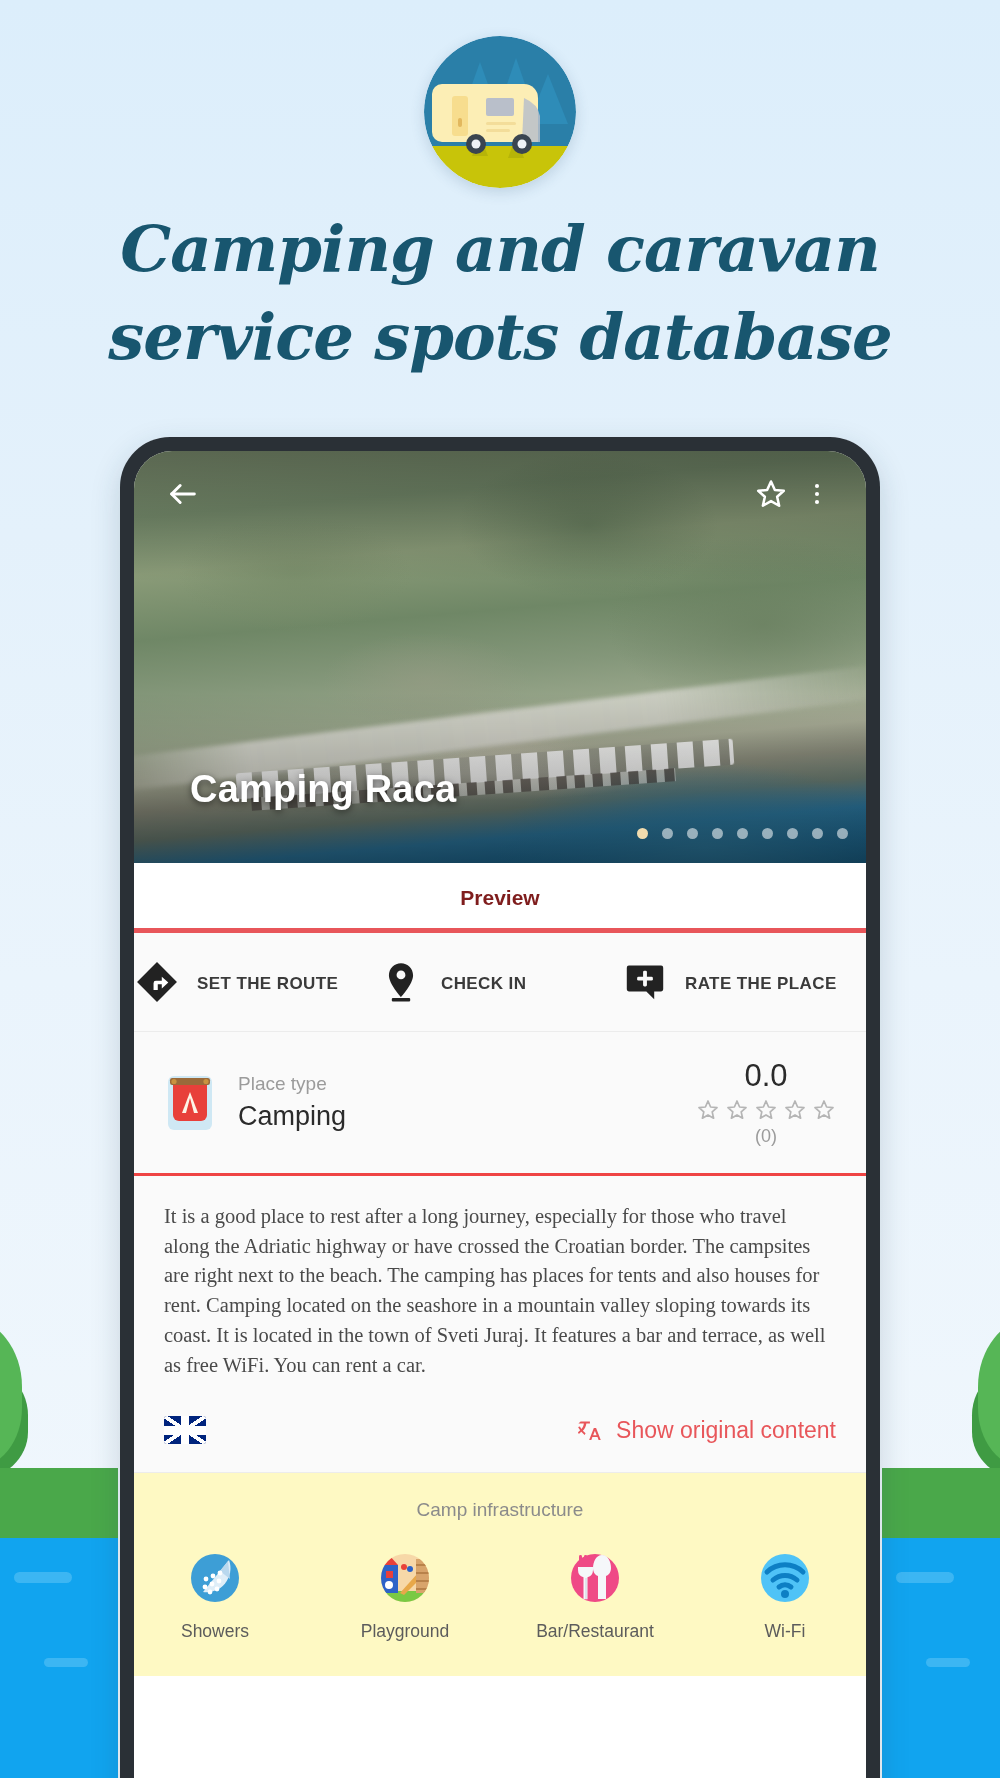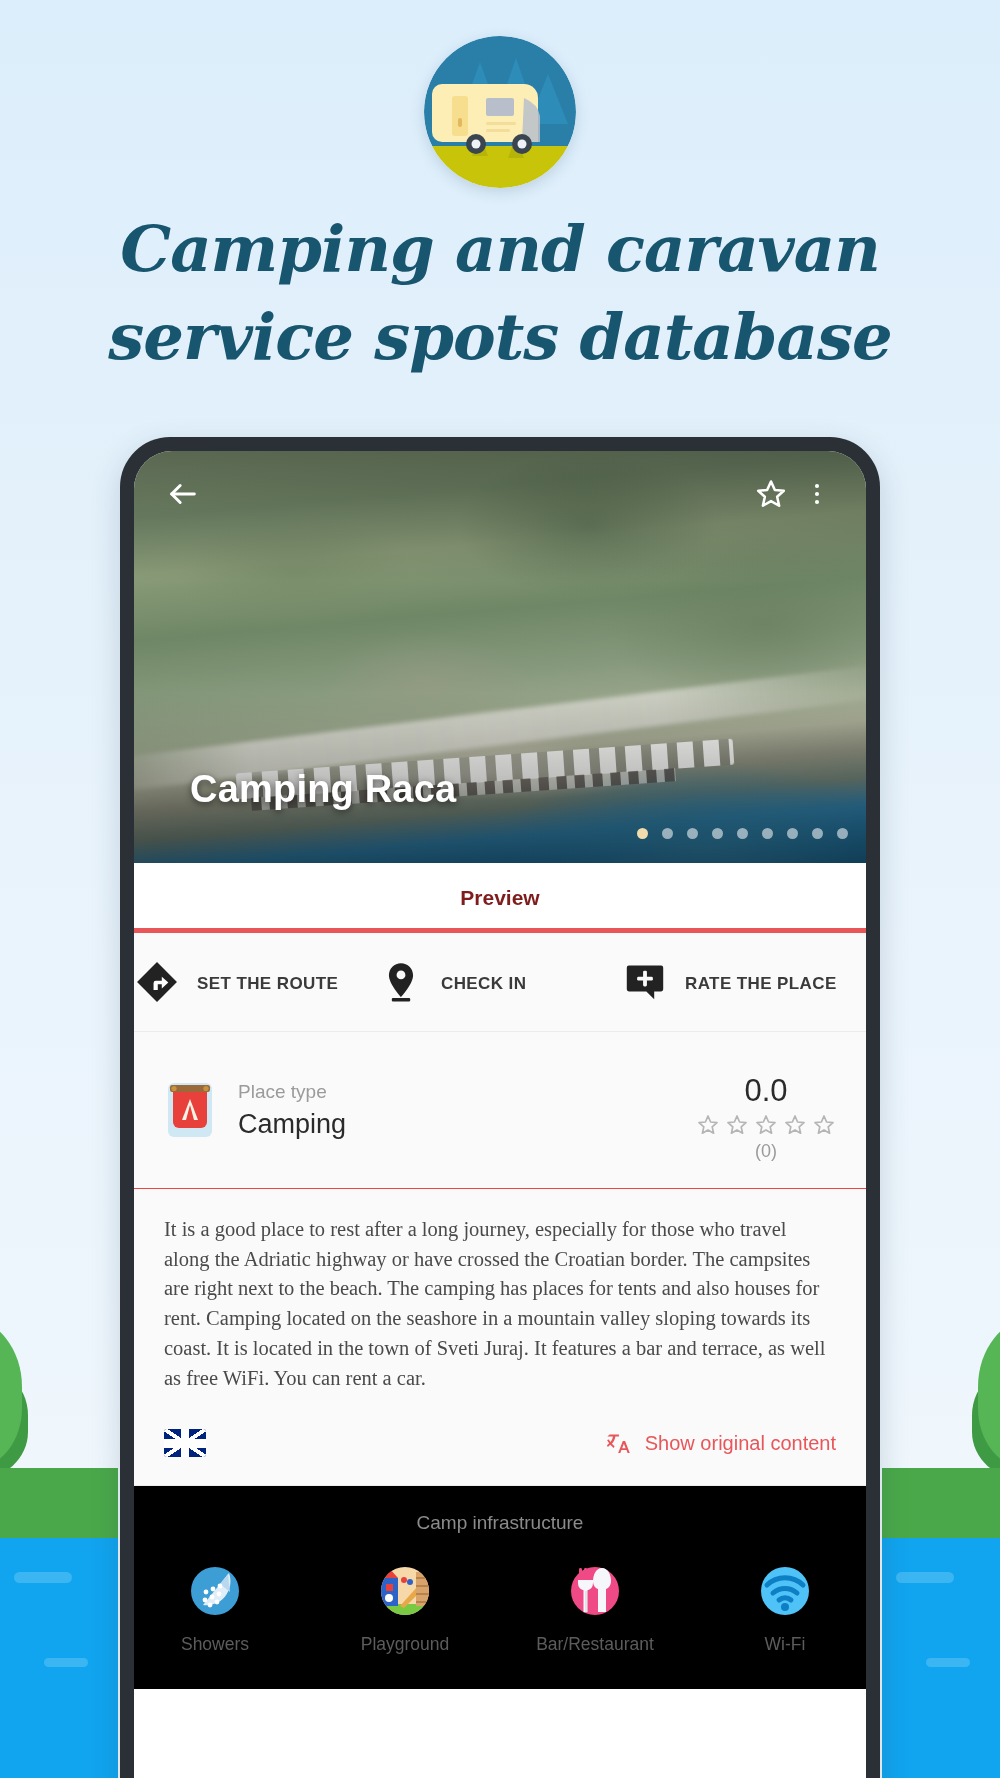--- a/index.html
+++ b/index.html
@@ -113,26 +113,26 @@
   .tab.active::after { content:""; position: absolute; left: 0; right: 0; bottom: 0;
                        height: 5px; background: #e8565a; }
 
   
   .actions { display: flex; background: #fafafa; padding: 26px 0 22px; border-bottom: 1px solid #ececec; }
   .action { flex: 1; display: flex; flex-direction: row; align-items: center; gap: 17px; cursor: pointer; }
   .action .lbl { font-size: 17px; font-weight: 700; color: #3a3a3a; letter-spacing: .4px; }
 
   
   .ptrow { display: flex; align-items: center; background: #fafafa;
-           padding: 26px 30px 26px 30px; border-bottom: 1px solid #ef4444; min-height: 128px; }
+           padding: 26px 30px 26px 30px; border-bottom: 3px solid #ef4444; min-height: 128px; }
   .badge { width: 52px; height: 62px; position: relative; flex: 0 0 auto; margin-right: 22px; }
   .pt-texts { display: flex; flex-direction: column; gap: 6px; }
   .pt-label { font-size: 19px; color: #9b9b9b; }
   .pt-value { font-size: 27px; color: #2b2b2b; }
-  .rating { margin-left: auto; display: flex; flex-direction: column; align-items: center; gap: 4px; margin-top: 15px; }
+  .rating { margin-left: auto; display: flex; flex-direction: column; align-items: center; gap: 4px; }
   .rating .score { font-size: 31px; color: #2b2b2b; font-weight: 400; }
   .rating .stars { display: flex; gap: 5px; }
   .rating .count { font-size: 18px; color: #9b9b9b; }
 
   
   .desc { background: #fafafa; padding: 26px 30px 10px; }
   .desc p { font-size: 20.5px; line-height: 1.45; color: #4a4a4a; font-family: Liberation Serif, serif; }
   .desc-foot { display: flex; align-items: center; padding: 26px 30px 28px;
                background: #fafafa; border-bottom: 1px solid #ececec; }
   .flag { width: 42px; height: 28px; border-radius: 3px; position: relative; overflow: hidden;
@@ -141,24 +141,24 @@
     background:
       linear-gradient(to bottom right, transparent calc(50% - 2px), #fff calc(50% - 2px), #fff calc(50% + 2px), transparent calc(50% + 2px)),
       linear-gradient(to bottom left, transparent calc(50% - 2px), #fff calc(50% - 2px), #fff calc(50% + 2px), transparent calc(50% + 2px)); }
   .flag::after { content:""; position:absolute; inset:0;
     background:
       linear-gradient(#fff 0 0) center/100% 9px no-repeat,
       linear-gradient(#fff 0 0) center/8px 100% no-repeat,
       linear-gradient(#cf142b 0 0) center/100% 5px no-repeat,
       linear-gradient(#cf142b 0 0) center/4px 100% no-repeat; }
   .show-orig { margin-left: auto; display: flex; align-items: center; gap: 12px;
-               color: #e8565a; font-size: 20px; cursor: pointer; }
-
-  
-  .infra { background: #000000; padding: 26px 0 34px; }
+               color: #e8565a; font-size: 23px; cursor: pointer; }
+
+  
+  .infra { background: #fef9c3; padding: 26px 0 34px; }
   .infra-title { text-align: center; font-size: 19px; color: #8b8b8b; margin-bottom: 26px; }
   .infra-grid { display: flex; justify-content: space-between; padding: 0 22px; }
   .infra-item { display: flex; flex-direction: column; align-items: center; gap: 12px;
                 width: 118px; cursor: pointer; }
   .infra-ico { width: 62px; height: 62px; }
   .infra-lbl { font-size: 17.5px; color: #5c5c5c; white-space: nowrap; }
 </style>
 </head>
 <body>
 

